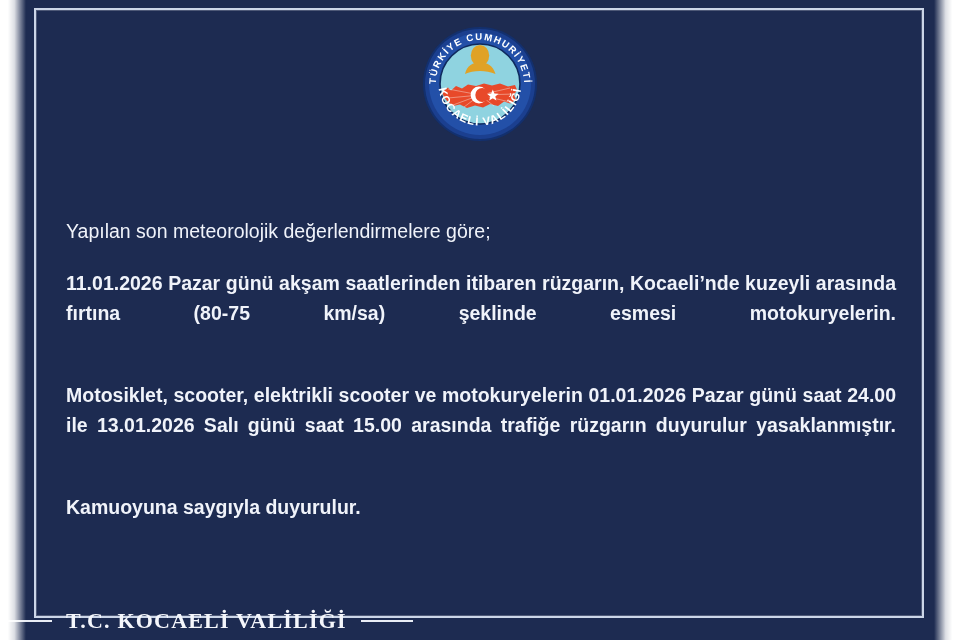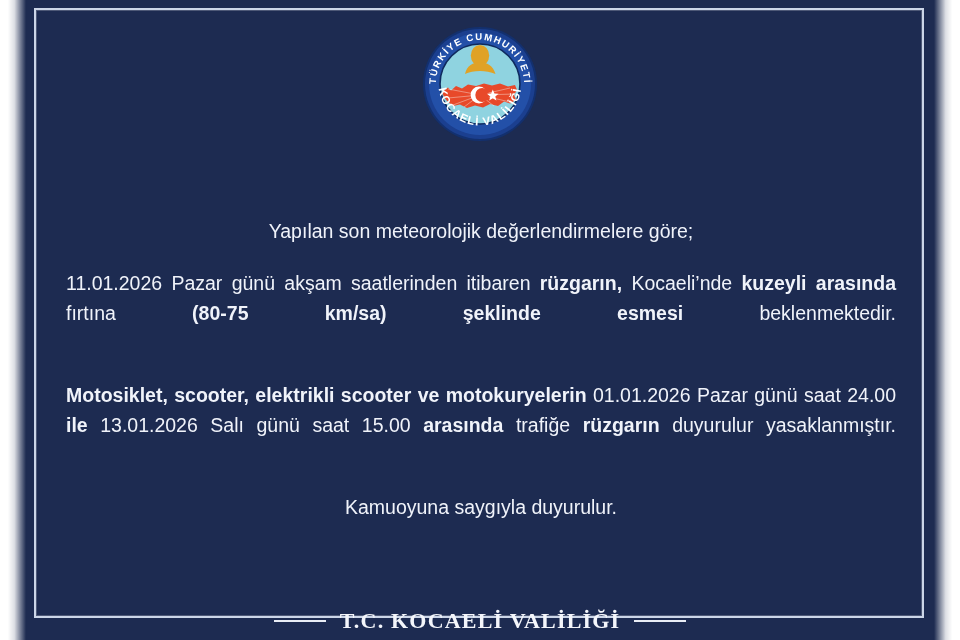--- a/index.html
+++ b/index.html
@@ -96,39 +96,39 @@
   }
   .para {
     font-size: 19.5px;
     line-height: 30px;
     text-align: justify;
     text-justify: inter-word;
     margin: 0 0 22px 0;
     color: #f0f3fa;
   }
   .para:last-child { margin-bottom: 8px; }
-  .para.nojust { text-align: center; }
-  .para b { font-weight: normal; }
+  .para.nojust { text-align: left; }
+  .para b { font-weight: bold; }
   .para .reg { font-weight: bold; }
 
   
   .para.force-just::after {
     content: "";
     display: inline-block;
     width: 100%;
   }
 
   
   .footer {
     position: absolute;
     left: 0; right: 0;
     bottom: 6px;
     display: flex;
     align-items: center;
-    justify-content: center;
+    justify-content: flex-start;
     gap: 14px;
     z-index: 6;
   }
   .footer .rule {
     width: 52px;
     height: 2px;
     background: #e9edf5;
   }
   .footer .label {
     font-family: "Liberation Serif", serif;
@@ -202,21 +202,21 @@
           <textPath href="#arcBottom" startOffset="50%" text-anchor="middle">KOCAELİ VALİLİĞİ</textPath>
         </text>
       </svg>
     </div>
 
 
     <div class="body-block">
 
       <p class="para nojust">Yapılan son meteorolojik değerlendirmelere göre;</p>
 
-      <p class="para force-just"><b>11.01.2026 Pazar günü akşam saatlerinden itibaren</b><span class="reg"> rüzgarın, </span><b>Kocaeli’nde</b><span class="reg"> kuzeyli arasında </span><b>fırtına</b><span class="reg"> (80-75 km/sa) şeklinde esmesi </span><b>beklenmektedir.</b></p>
+      <p class="para force-just"><b>11.01.2026 Pazar günü akşam saatlerinden itibaren</b><span class="reg"> rüzgarın, </span><b>Kocaeli’nde</b><span class="reg"> kuzeyli arasında </span><b>fırtına</b><span class="reg"> (80-75 km/sa) şeklinde esmesi </span><b>motokuryelerin.</b></p>
 
       <p class="para force-just"><span class="reg">Motosiklet, scooter, elektrikli scooter ve motokuryelerin </span><b>01.01.2026 Pazar günü saat 24.00</b><span class="reg"> ile </span><b>13.01.2026 Salı günü saat 15.00</b><span class="reg"> arasında </span><b>trafiğe</b><span class="reg"> rüzgarın </span><b>duyurulur yasaklanmıştır.</b></p>
 
       <p class="para nojust"><b>Kamuoyuna saygıyla duyurulur.</b></p>
 
     </div>
 
     <div class="footer">
       <span class="rule"></span>
       <span class="label">T.C. KOCAELİ VALİLİĞİ</span>

